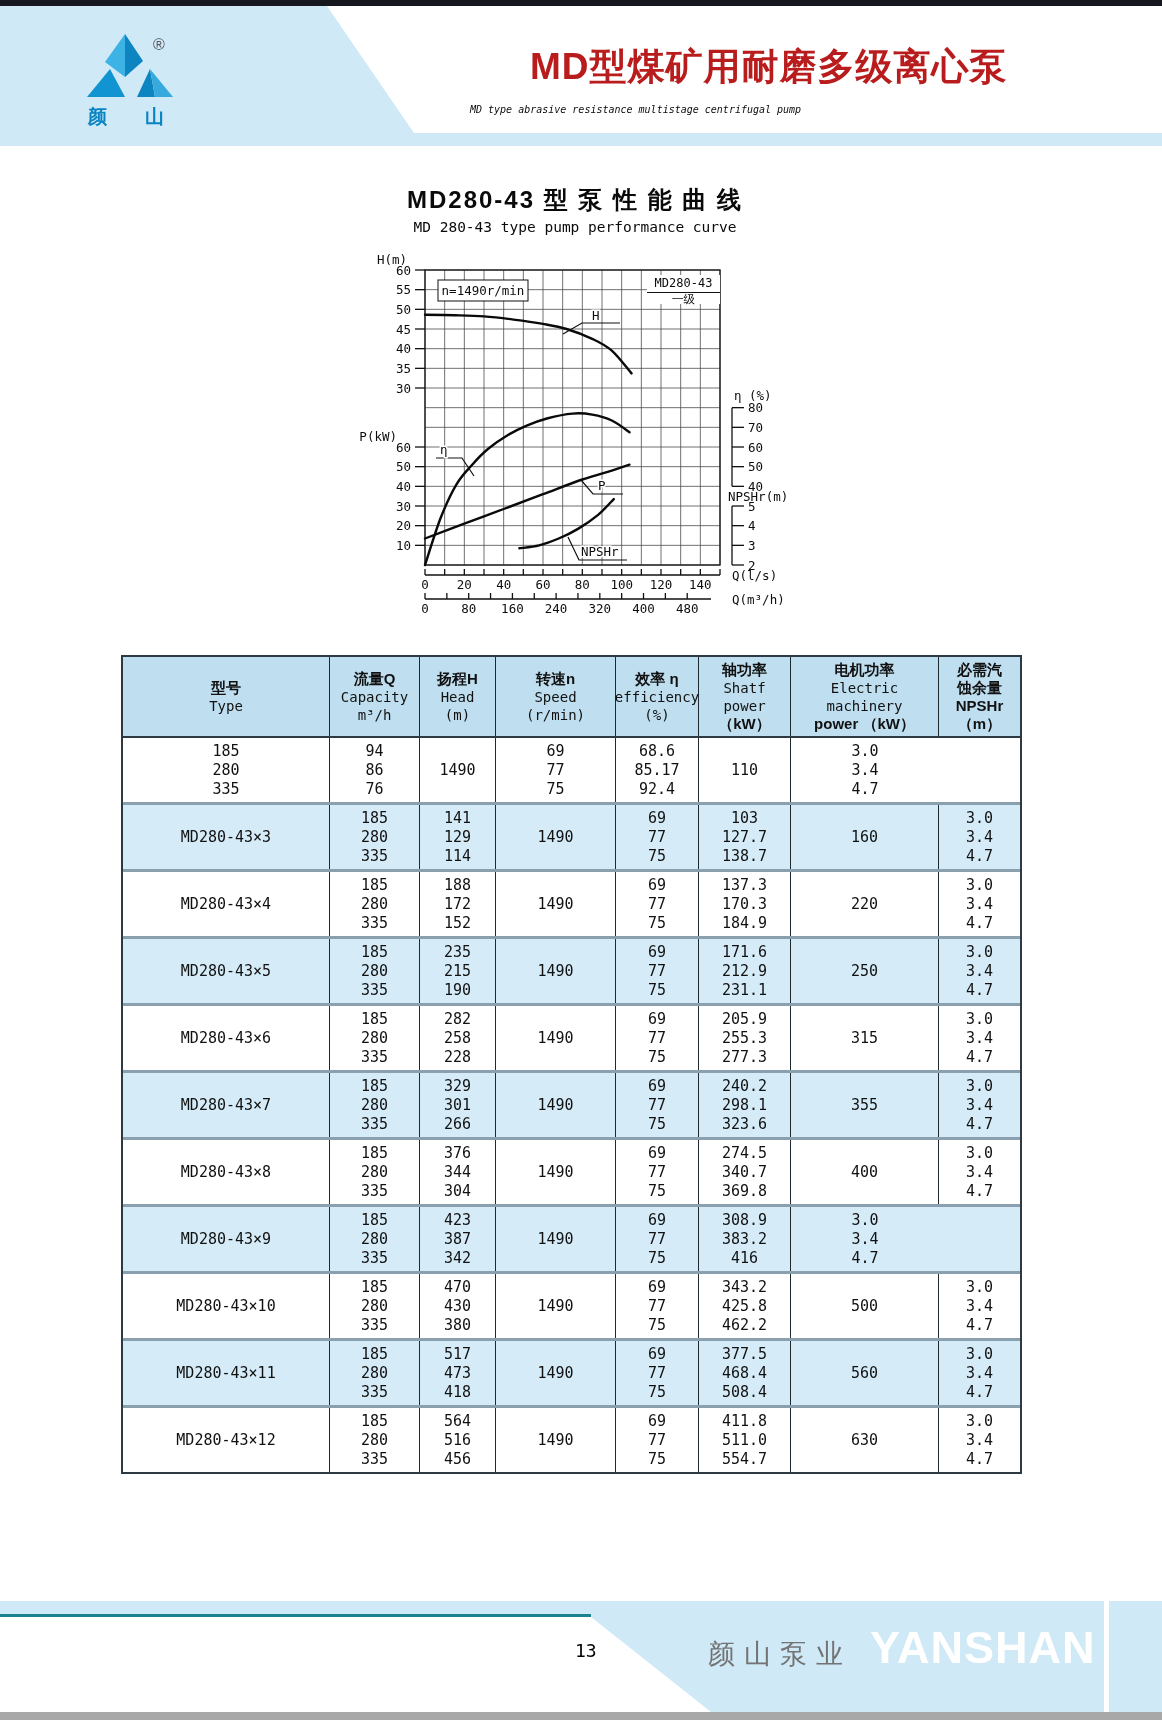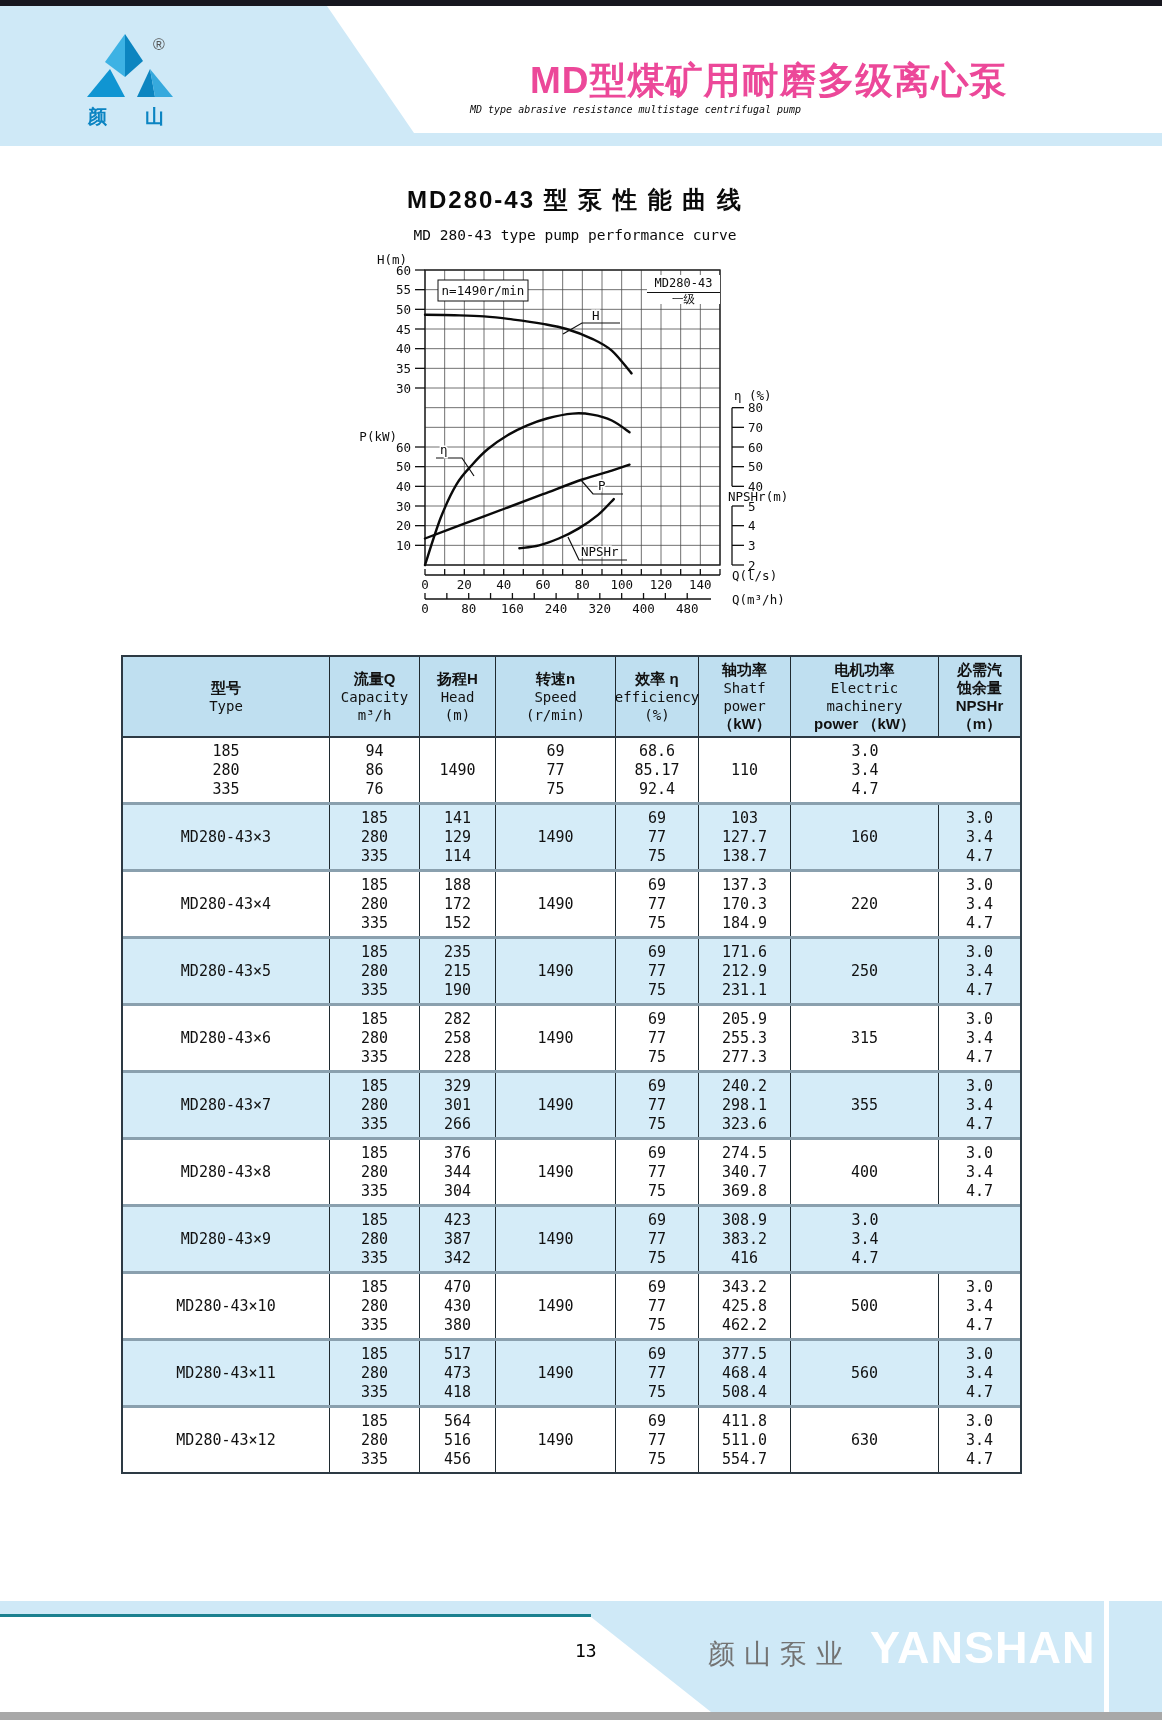--- a/index.html
+++ b/index.html
@@ -4,27 +4,27 @@
 <style>
   html,body{margin:0;padding:0;background:#e8e8e8;}
   .page{position:relative;width:1162px;height:1720px;margin:0 auto;background:#ffffff;overflow:hidden;
         font-family:"Liberation Sans","DejaVu Sans",sans-serif;color:#111;}
   
   .top-bar{position:absolute;left:0;top:0;width:1162px;height:6px;background:#17171f;}
   .header-band{position:absolute;left:0;top:6px;width:1162px;height:140px;background:#cfe9f7;}
   .header-white{position:absolute;left:0;top:0;width:1162px;height:140px;background:#ffffff;
     clip-path:polygon(327px 0,100% 0,100% 127px,414px 127px);}
   .logo{position:absolute;left:85px;top:30px;}
-  .title-cn{position:absolute;left:530px;top:56px;font-size:37px;font-weight:700;letter-spacing:1px;color:#ec4899;white-space:nowrap;}
+  .title-cn{position:absolute;left:530px;top:42px;font-size:37px;font-weight:700;letter-spacing:1px;color:#b91c1c;white-space:nowrap;}
   .title-en{position:absolute;left:470px;top:104px;font-size:10px;font-family:"DejaVu Sans Mono","Liberation Mono",monospace;color:#0b0b0b;white-space:nowrap;font-style:italic;}
   
   .chart-title{position:absolute;left:275px;top:184px;width:600px;text-align:center;
     font-size:24px;font-weight:700;letter-spacing:2px;color:#0a0a0a;white-space:nowrap;}
   .chart-subtitle{position:absolute;left:275px;top:219px;width:600px;text-align:center;
-    font-size:14.5px;font-family:"DejaVu Sans Mono","Liberation Mono",monospace;color:#0a0a0a;white-space:nowrap;margin-top:8px;}
+    font-size:14.5px;font-family:"DejaVu Sans Mono","Liberation Mono",monospace;color:#0a0a0a;white-space:nowrap;}
   svg.chart{position:absolute;left:330px;top:230px;width:470px;height:390px;overflow:visible;}
   svg.chart text{font-family:"DejaVu Sans Mono","Liberation Mono",monospace;fill:#0d0d0d;}
   
   .spec-table{position:absolute;left:121px;top:655px;width:901px;border:2px solid #2d3a44;background:#fff;box-sizing:border-box;}
   .thead{display:grid;grid-template-columns:207px 90px 76px 120px 83px 92px 148px 81px;background:#bfdff0;border-bottom:2px solid #2d3a44;}
   .th{border-right:1px solid #1f2a30;display:flex;flex-direction:column;justify-content:center;align-items:center;
       height:79px;text-align:center;font-size:14px;line-height:18px;
       font-family:"DejaVu Sans Mono","Liberation Mono",monospace;}
   .th .cn{font-family:"Liberation Sans","DejaVu Sans",sans-serif;font-size:15px;font-weight:700;}
   .th:last-child{border-right:none;}

